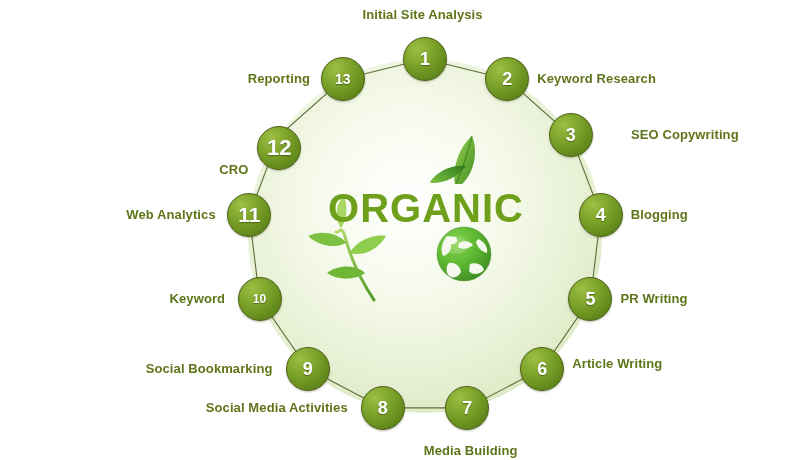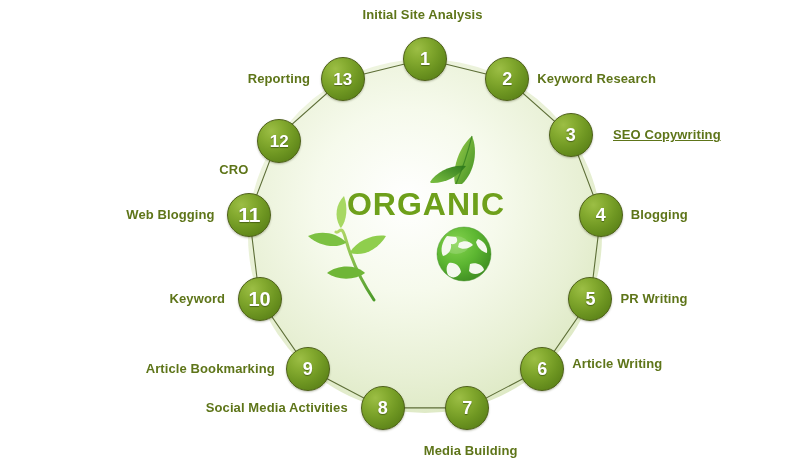--- a/index.html
+++ b/index.html
@@ -48,21 +48,21 @@
     left:286px;top:150px;
     width:280px;height:150px;
   }
   #logo-organic{
     position:absolute;
     left:12px;top:38px;
     width:256px;
     text-align:center;
     font-family:"Liberation Sans", sans-serif;
     font-weight:bold;
-    font-size:32px;
+    font-size:40px;
     letter-spacing:1px;
     color:#6ea01b;
     line-height:1;
   }
   #logo-seo{
     position:absolute;
     left:24px;top:78px;
     width:200px;
     text-align:center;
     font-family:"Liberation Sans", sans-serif;
@@ -147,21 +147,21 @@
         <span class="node-num">1</span>
       </div>
       <div class="label center" style="left: 362.5px; top: 8px;">Initial Site Analysis</div>
       <div class="node" style="left: 485.277px; top: 57.2853px; width: 44px; height: 44px; font-size: 18px;">
         <span class="node-num">2</span>
       </div>
       <div class="label right" style="left: 537.277px; top: 72.2853px;">Keyword Research</div>
       <div class="node" style="left: 548.695px; top: 113.492px; width: 44px; height: 44px; font-size: 18px;">
         <span class="node-num">3</span>
       </div>
-      <div class="label right" style="left: 613px; top: 128.492px; text-decoration: underline;">SEO Copywriting</div>
+      <div class="label right" style="left: 631px; top: 128.492px;">SEO Copywriting</div>
       <div class="node" style="left: 578.718px; top: 192.736px; width: 44px; height: 44px; font-size: 18px;">
         <span class="node-num">4</span>
       </div>
       <div class="label right" style="left: 630.718px; top: 207.736px;">Blogging</div>
       <div class="node" style="left: 568.464px; top: 276.854px; width: 44px; height: 44px; font-size: 18px;">
         <span class="node-num">5</span>
       </div>
       <div class="label right" style="left: 620.464px; top: 291.854px;">PR Writing</div>
       <div class="node" style="left: 520.284px; top: 346.565px; width: 44px; height: 44px; font-size: 18px;">
         <span class="node-num">6</span>
@@ -171,32 +171,32 @@
         <span class="node-num">7</span>
       </div>
       <div class="label center" style="left: 423.72px; top: 443.891px;">Media Building</div>
       <div class="node" style="left: 360.78px; top: 385.891px; width: 44px; height: 44px; font-size: 18px;">
         <span class="node-num">8</span>
       </div>
       <div class="label left" style="left: 205.78px; top: 400.891px;">Social Media Activities</div>
       <div class="node" style="left: 285.716px; top: 346.565px; width: 44px; height: 44px; font-size: 18px;">
         <span class="node-num">9</span>
       </div>
-      <div class="label left" style="left: 145.716px; top: 361.565px;">Article Bookmarking</div>
-      <div class="node" style="left: 237.536px; top: 276.854px; width: 44px; height: 44px; font-size: 20px;">
+      <div class="label left" style="left: 145.716px; top: 361.565px;">Social Bookmarking</div>
+      <div class="node" style="left: 237.536px; top: 276.854px; width: 44px; height: 44px; font-size: 12px;">
         <span class="node-num">10</span>
       </div>
       <div class="label left" style="left: 169.536px; top: 291.854px;">Keyword</div>
       <div class="node" style="left: 227.282px; top: 192.736px; width: 44px; height: 44px; font-size: 21px;">
         <span class="node-num">11</span>
       </div>
-      <div class="label left" style="left: 126.282px; top: 207.736px;">Web Blogging</div>
-      <div class="node" style="left: 257.305px; top: 119px; width: 44px; height: 44px; font-size: 17px;">
+      <div class="label left" style="left: 126.282px; top: 207.736px;">Web Analytics</div>
+      <div class="node" style="left: 257.305px; top: 126px; width: 44px; height: 44px; font-size: 22px;">
         <span class="node-num">12</span>
       </div>
       <div class="label left" style="left: 219.305px; top: 128.492px; margin-top: 35px;">CRO</div>
-      <div class="node" style="left: 320.723px; top: 57.2853px; width: 44px; height: 44px; font-size: 17px;">
+      <div class="node" style="left: 320.723px; top: 57.2853px; width: 44px; height: 44px; font-size: 14px;">
         <span class="node-num">13</span>
       </div>
       <div class="label left" style="left: 247.723px; top: 72.2853px; text-align: right;">Reporting</div>
     </div>
 
 </div>
 
 </body></html>

